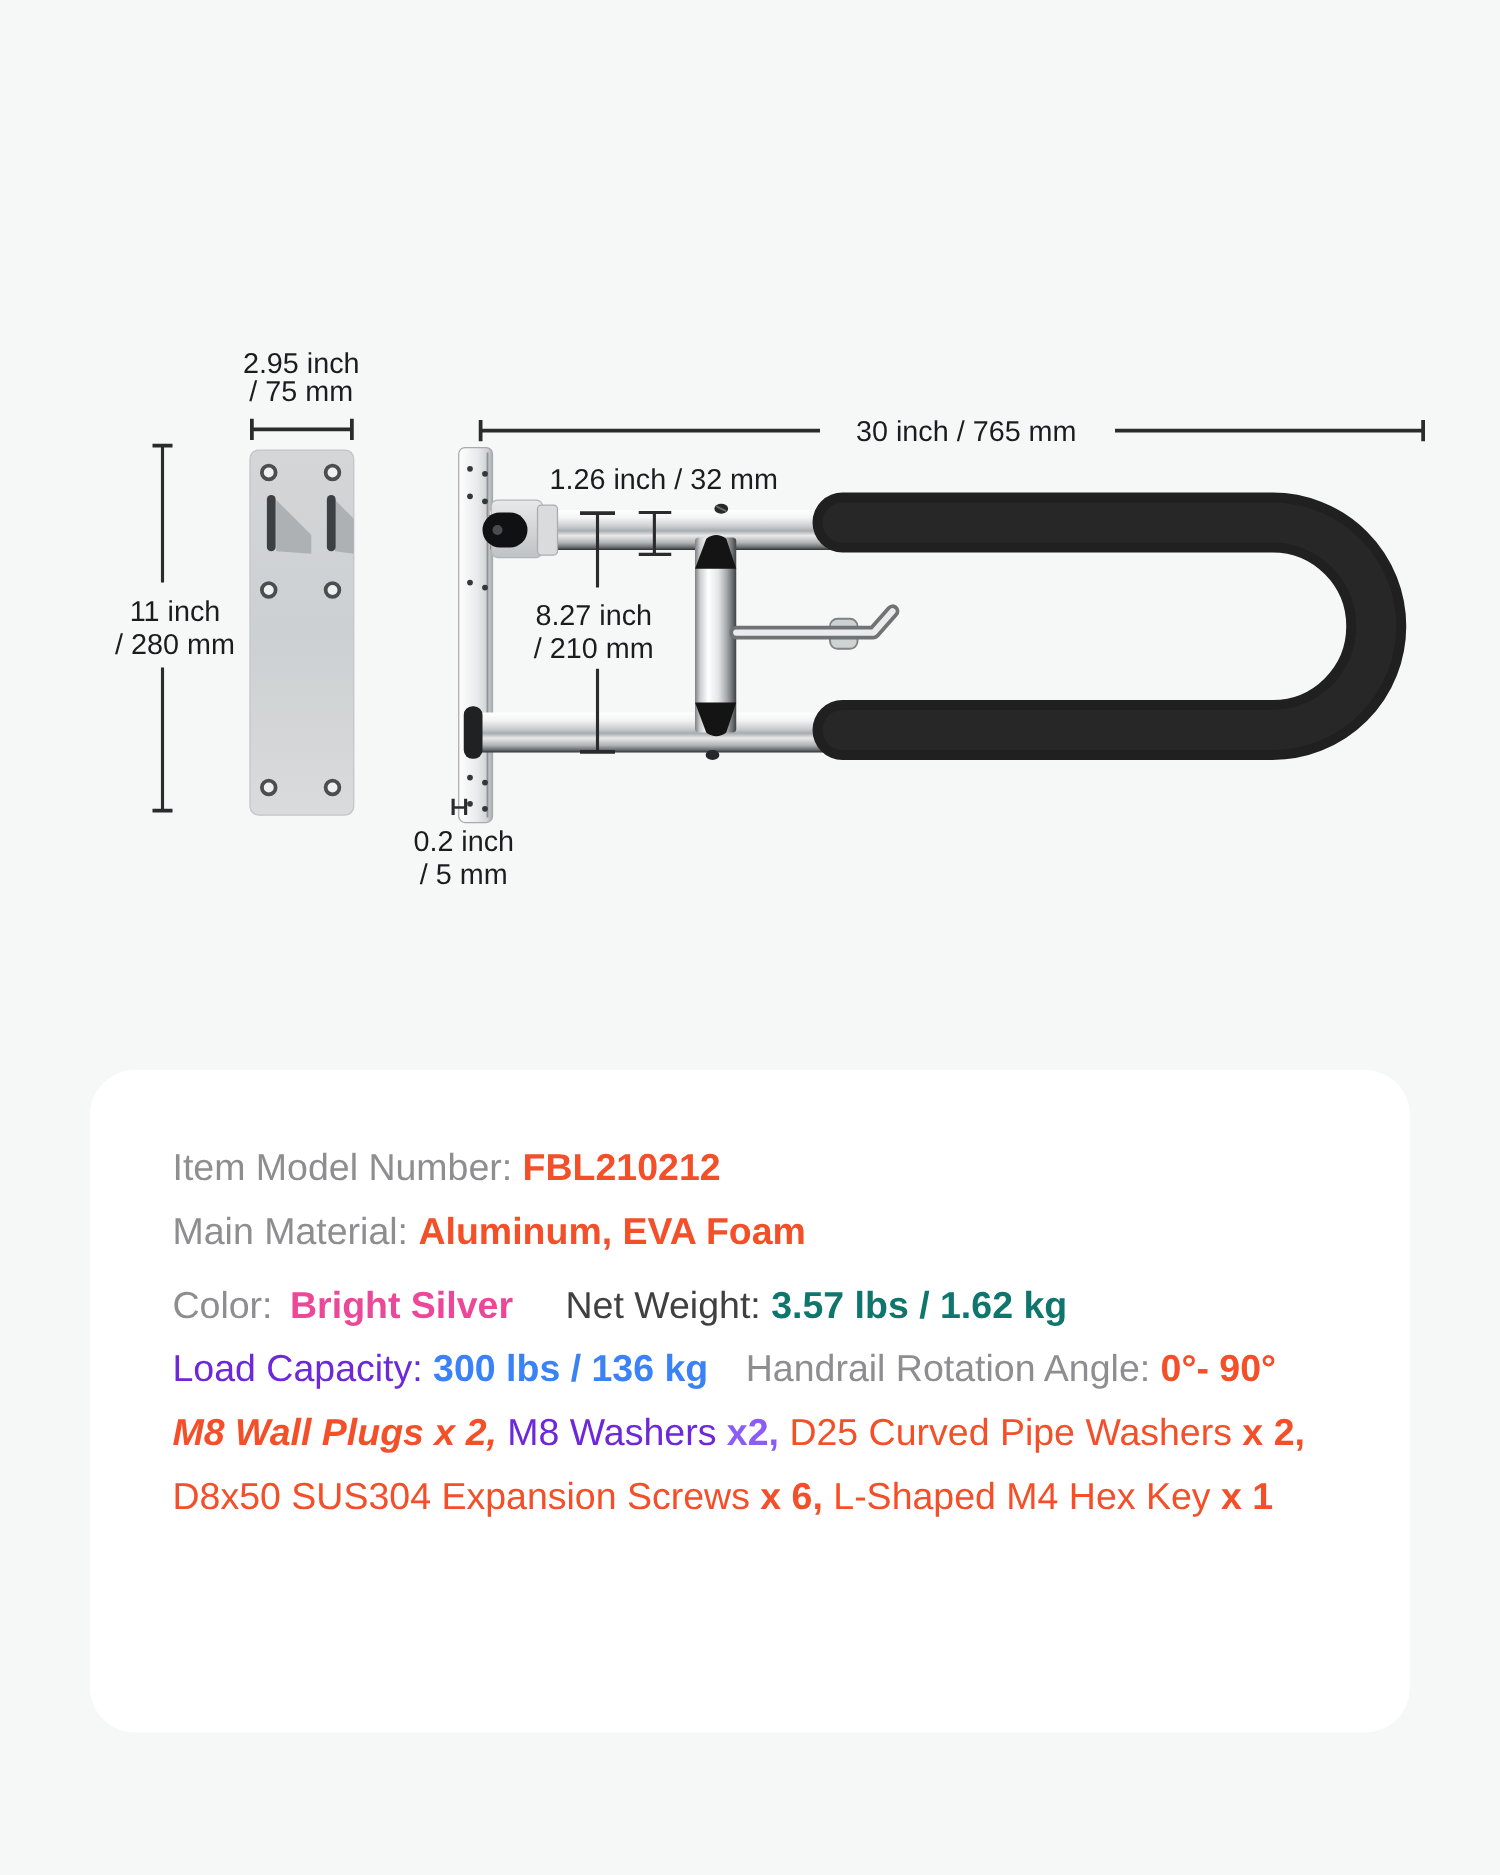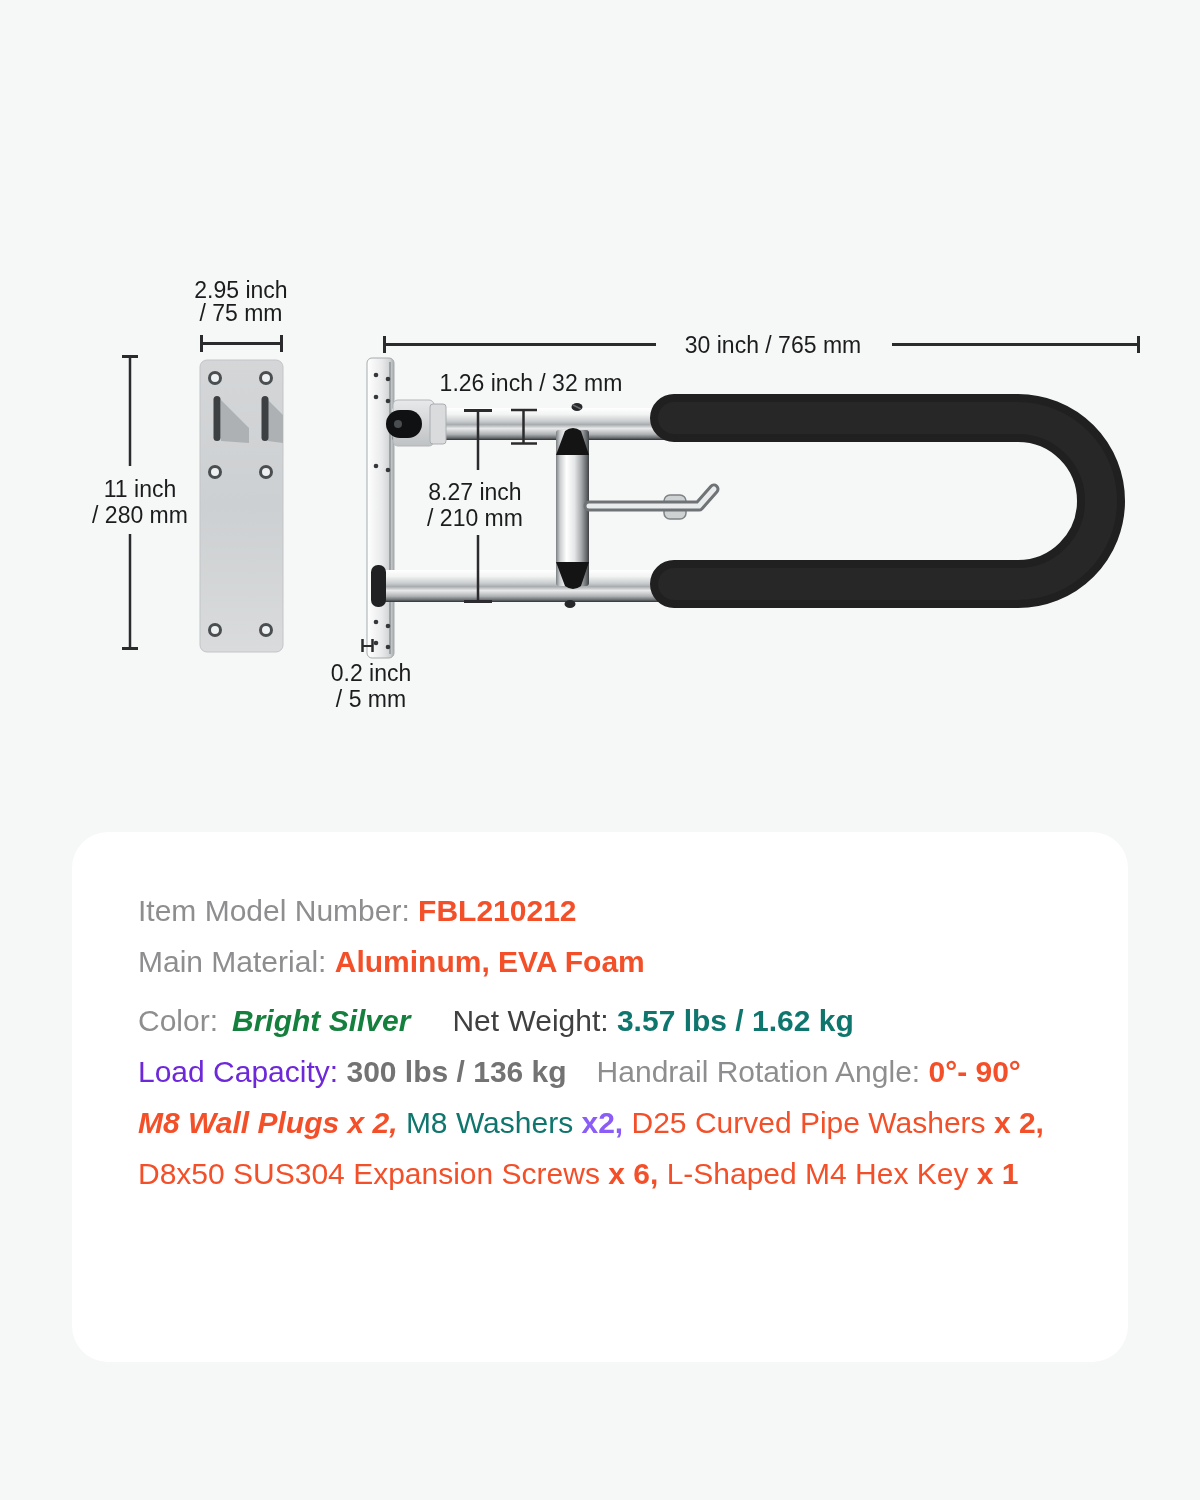--- a/index.html
+++ b/index.html
@@ -9,21 +9,21 @@
     font-family:"Liberation Sans", sans-serif;
     overflow:hidden;position:relative;
   }
   #diagram{position:absolute;left:0;top:0;}
   .dim-text{
     font-family:"Liberation Sans", sans-serif;
     font-size:23px;fill:#1c1c1e;font-weight:400;
   }
   
   .spec-card{
-    position:absolute;left:72px;top:832px;width:1056px;height:530px;
+    position:absolute;left:72px;top:856px;width:1056px;height:530px;
     background:#ffffff;border-radius:36px;
     box-sizing:border-box;padding:53px 30px 0 66px;
     font-size:30px;line-height:51px;white-space:nowrap;
   }
   .spec-row{height:51px;}
   .spec-row.gap8{margin-top:8px;}
   .spec-row.gap7{margin-top:7px;}
   .lbl{color:#8e8e90;font-weight:400;}
   .val{color:#f3502a;font-weight:700;}
   .val-reg{color:#f3502a;font-weight:400;}
@@ -198,21 +198,21 @@
     <text class="dim-text" x="371" y="707" text-anchor="middle">/ 5 mm</text>
   </g>
 </svg>
 
 <div class="spec-card">
   <div class="spec-row"><span class="lbl" style="color: rgb(142, 142, 144);">Item Model Number: </span><span class="val" style="color: rgb(243, 80, 42);">FBL210212</span></div>
 
 
   <div class="spec-row"><span class="lbl" style="color: rgb(142, 142, 144);">Main Material: </span><span class="val" style="color: rgb(243, 80, 42);">Aluminum, EVA Foam</span></div>
 
-  <div class="spec-row gap8"><span class="lbl" style="color: rgb(142, 142, 144);">Color:</span><span class="val ml-color" style="color: #15803d; font-style: italic;">Bright Silver</span><span class="lbl ml-net" style="color: #404040; margin-left: 42px;">Net Weight: </span><span class="val" style="color: #0f766e;">3.57 lbs / 1.62 kg</span></div>
-
-  <div class="spec-row"><span class="lbl" style="color: #6d28d9;">Load Capacity: </span><span class="val" style="color: #737373;">300 lbs / 136 kg</span><span class="lbl ml-rot" style="color: rgb(142, 142, 144);">Handrail Rotation Angle: </span><span class="val" style="color: rgb(243, 80, 42);">0°- 90°</span></div>
-
-
-  <div class="spec-row"><span class="val" style="color: rgb(243, 80, 42); font-style: italic;">M8 Wall Plugs x 2, </span><span class="val-reg" style="color: #0f766e;">M8 Washers </span><span class="val" style="color: #8b5cf6;">x2, </span><span class="val-reg" style="color: rgb(243, 80, 42);">D25 Curved Pipe Washers </span><span class="val" style="color: rgb(243, 80, 42);">x 2,</span></div>
+  <div class="spec-row gap8"><span class="lbl" style="color: rgb(142, 142, 144);">Color:</span><span class="val ml-color" style="color: #ec4899;">Bright Silver</span><span class="lbl ml-net" style="color: #404040; margin-left: 42px;">Net Weight: </span><span class="val" style="color: #0f766e;">3.57 lbs / 1.62 kg</span></div>
+
+  <div class="spec-row"><span class="lbl" style="color: #6d28d9;">Load Capacity: </span><span class="val" style="color: #3b82f6;">300 lbs / 136 kg</span><span class="lbl ml-rot" style="color: rgb(142, 142, 144);">Handrail Rotation Angle: </span><span class="val" style="color: rgb(243, 80, 42);">0°- 90°</span></div>
+
+
+  <div class="spec-row"><span class="val" style="color: rgb(243, 80, 42); font-style: italic;">M8 Wall Plugs x 2, </span><span class="val-reg" style="color: #6d28d9;">M8 Washers </span><span class="val" style="color: #8b5cf6;">x2, </span><span class="val-reg" style="color: rgb(243, 80, 42);">D25 Curved Pipe Washers </span><span class="val" style="color: rgb(243, 80, 42);">x 2,</span></div>
 
   <div class="spec-row"><span class="val-reg" style="color: rgb(243, 80, 42);">D8x50 SUS304 Expansion Screws </span><span class="val" style="color: rgb(243, 80, 42);">x 6, </span><span class="val-reg" style="color: rgb(243, 80, 42);">L-Shaped M4 Hex Key </span><span class="val" style="color: rgb(243, 80, 42);">x 1</span></div>
 </div>
 
 </body></html>

